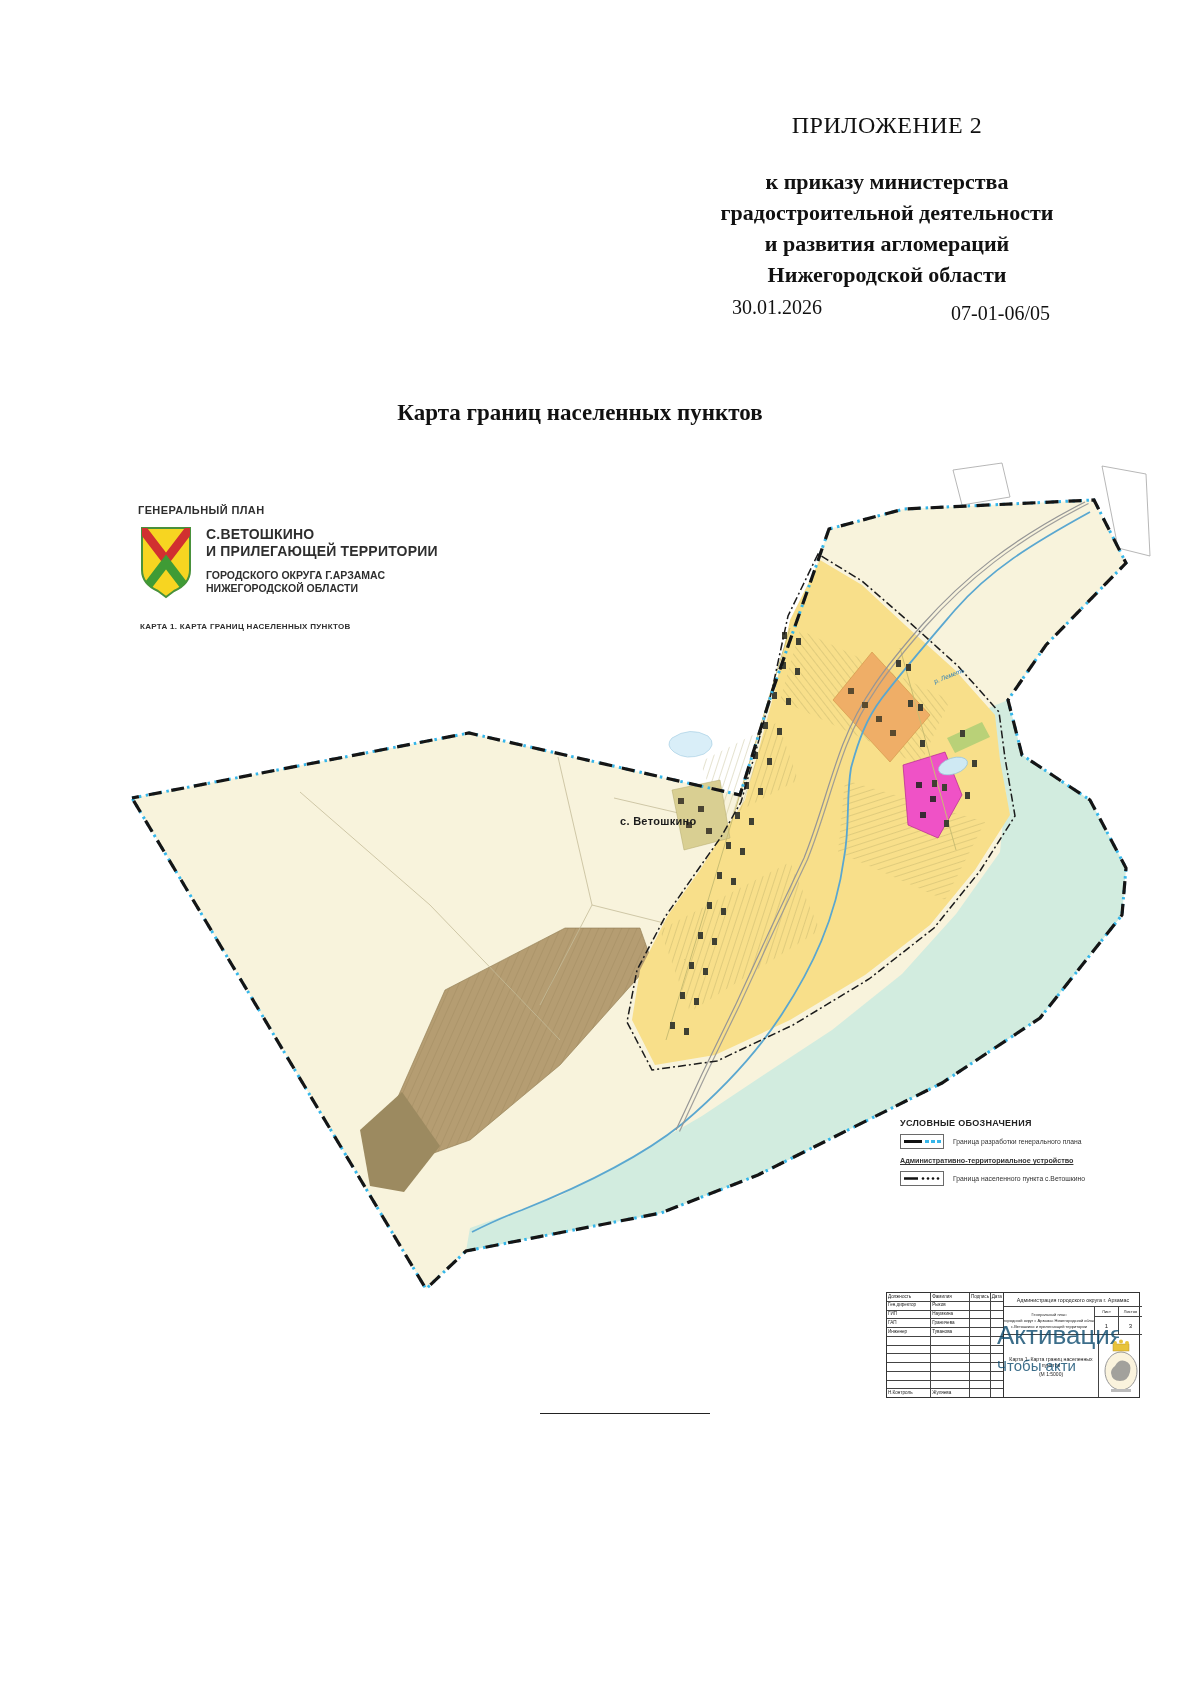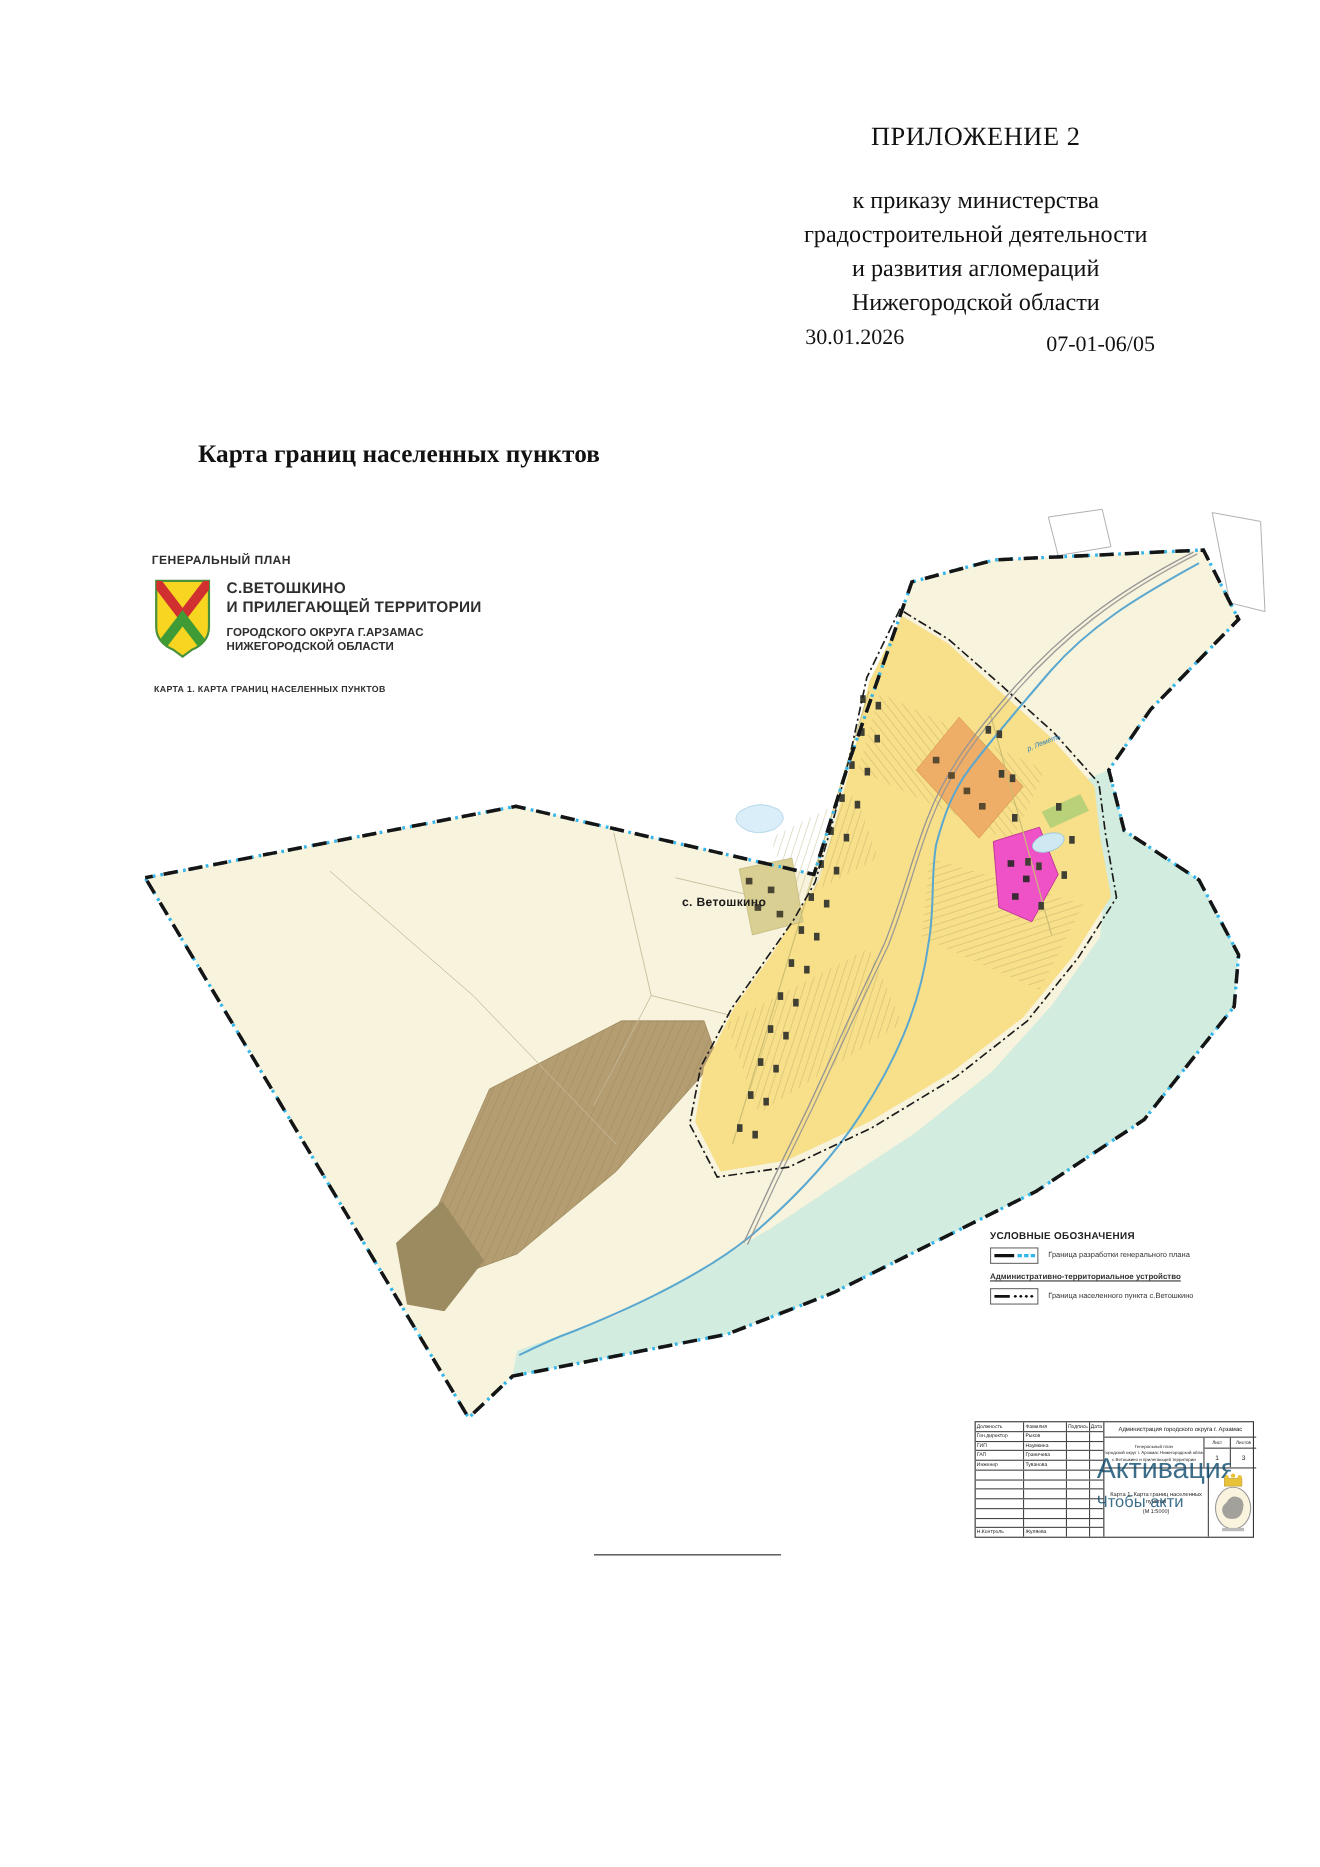--- a/index.html
+++ b/index.html
@@ -2,25 +2,25 @@
 <html><head>
 <meta charset="utf-8">
 <style>
   html,body{margin:0;padding:0;background:#ffffff;}
   .page{position:relative;width:1200px;height:1697px;background:#ffffff;overflow:hidden;
         font-family:"Liberation Serif",serif;color:#111;}
 
   
   .appendix-block{position:absolute;left:686px;top:112px;width:402px;text-align:center;}
   .appendix-label{font-size:24px;letter-spacing:.5px;}
-  .order-ref{margin-top:27px;font-size:22px;line-height:31px;}
+  .order-ref{margin-top:27px;font-size:22px;line-height:31px;font-weight:bold;}
   .order-meta{position:relative;height:30px;margin-top:6px;font-size:20px;}
   .order-date{position:absolute;left:46px;top:0;}
   .order-number{position:absolute;right:38px;top:6px;}
-  .doc-title{position:absolute;left:180px;top:400px;width:800px;margin:0;
+  .doc-title{position:absolute;left:180px;top:400px;width:800px;margin:0;text-align:center;
              font-size:23px;font-weight:bold;font-family:"Liberation Serif",serif;}
 
   
   .map-art{position:absolute;left:85px;top:455px;width:1075px;height:960px;}
 
   
   .plan-header{position:absolute;left:138px;top:504px;width:310px;font-family:"Liberation Sans",sans-serif;color:#2e2e2e;}
   .plan-kicker{font-size:11px;font-weight:bold;letter-spacing:.4px;}
   .plan-main{display:flex;margin-top:8px;}
   .arms{flex:0 0 56px;}

